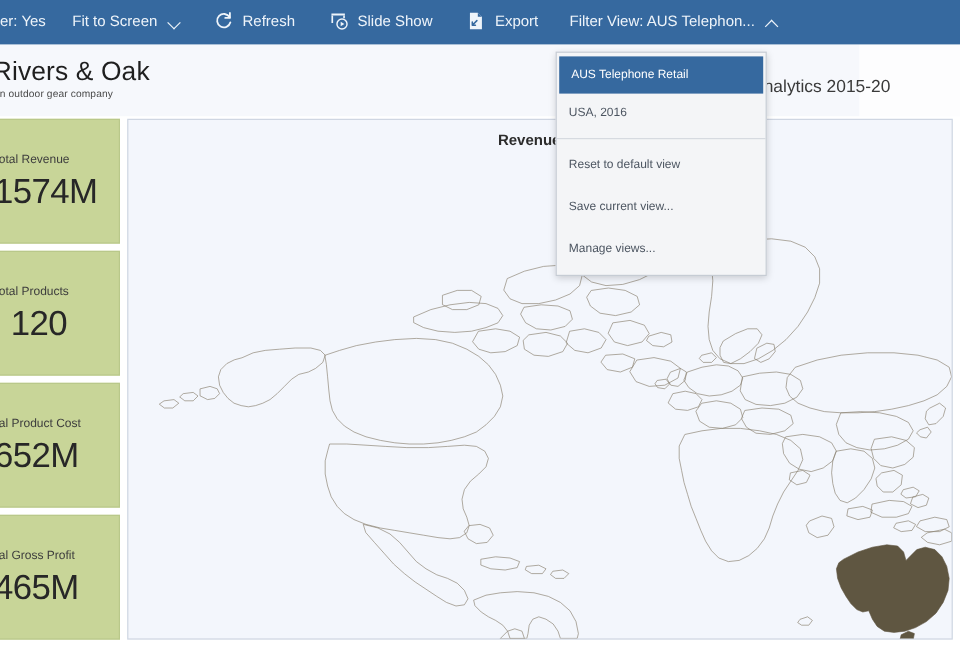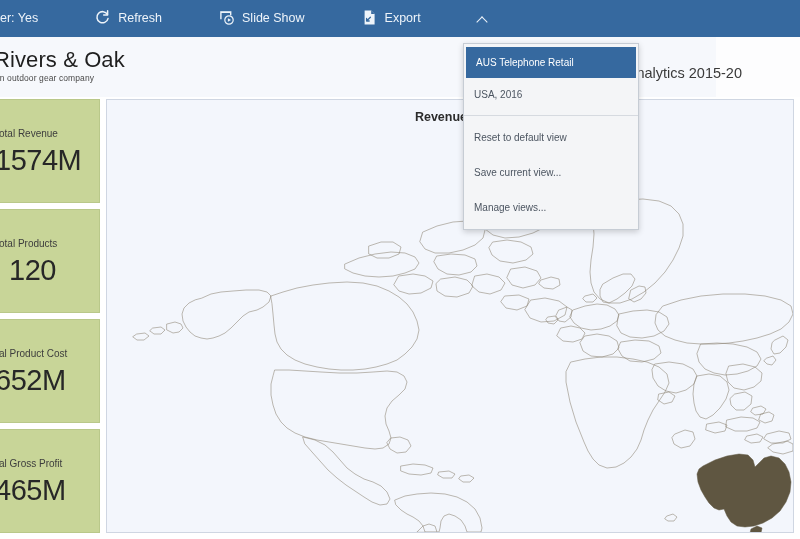--- a/index.html
+++ b/index.html
@@ -26,21 +26,21 @@
     background: #36699f;
     display: flex;
     align-items: center;
     overflow: visible;
     z-index: 40;
   }
   .tb-item {
     display: flex;
     align-items: center;
     height: 37px;
-    padding: 0 22px;
+    padding: 0 8px;
     color: #eef4fa;
     font-size: 12.5px;
     white-space: nowrap;
     cursor: default;
     gap: 7px;
   }
   .tb-item .lbl { line-height: 1; }
   .tb-chev {
     display: inline-block;
     width: 9px; height: 9px;
@@ -211,20 +211,24 @@
 <body>
 
 <div id="app">
 
   <div class="toolbar">
 
     <div class="tb-item" style="padding-left:0px;">
       <span class="lbl">er: Yes</span>
     </div>
 
+    <div class="tb-item" style="margin-left:6px;">
+      <span class="lbl">Fit to Screen</span>
+      <span class="tb-chev"></span>
+    </div>
 
     <div class="tb-item" style="margin-left:12px;">
       <span class="tb-icon">
         <svg width="17" height="17" viewBox="0 0 17 17">
           <path d="M13.4 5.4 A5.6 5.6 0 1 0 14.0 9.6" fill="none" stroke="#eef4fa" stroke-width="1.5" stroke-linecap="round"></path>
           <path d="M13.6 1.8 L13.6 5.9 L9.7 5.9" fill="none" stroke="#eef4fa" stroke-width="1.5" stroke-linecap="round" stroke-linejoin="round"></path>
         </svg>
       </span>
       <span class="lbl">Refresh</span>
     </div>
@@ -247,20 +251,21 @@
         <svg width="17" height="17" viewBox="0 0 17 17">
           <path d="M3.6 1.6 H10.2 L13.6 5.0 V15.4 H3.6 Z" fill="#eef4fa"></path>
           <path d="M10.2 1.6 L10.2 5.0 L13.6 5.0 Z" fill="#36699f"></path>
           <path d="M9.4 8.2 L5.6 12.0 M5.6 9.4 L5.6 12.0 L8.2 12.0" fill="none" stroke="#36699f" stroke-width="1.3" stroke-linecap="round" stroke-linejoin="round"></path>
         </svg>
       </span>
       <span class="lbl">Export</span>
     </div>
 
     <div class="tb-item" style="margin-left:10px;">
+      <span class="lbl">Filter View: AUS Telephon...</span>
       <span class="tb-chev up"></span>
     </div>
 
   </div>
 
   <div class="menu">
     <div class="menu-item selected">
       <span>AUS Telephone Retail</span>
     </div>
     <div class="menu-item">

